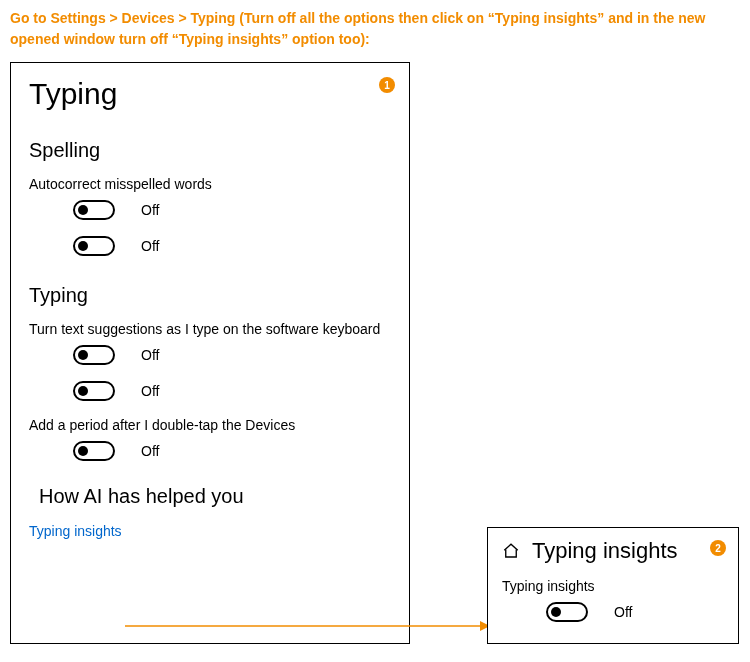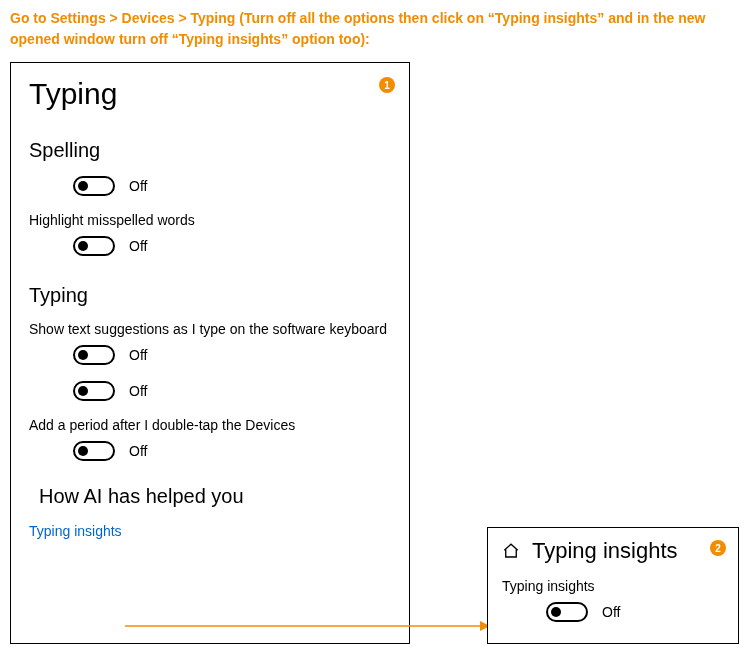--- a/index.html
+++ b/index.html
@@ -56,21 +56,21 @@
     }
     .setting-label {
       font-size: 14px;
       margin-bottom: 8px;
       display: block;
       color: #000;
     }
     .toggle-row {
       display: flex;
       align-items: center;
-      gap: 14px;
+      gap: 26px;
       padding-left: 44px;
     }
     .toggle {
       width: 42px;
       height: 20px;
       border: 2px solid #000;
       border-radius: 10px;
       position: relative;
       cursor: pointer;
       background: #fff;
@@ -146,42 +146,42 @@
 <div class="instruction">Go to Settings &gt; Devices &gt; Typing (Turn off all the options then click on “Typing insights” and in the new opened window turn off “Typing insights” option too):</div>
 
 <div class="panel panel-main">
   <span class="badge badge-1">1</span>
 
   <h1 class="page-title">Typing</h1>
 
   <h2 class="section-heading">Spelling</h2>
 
   <div class="setting">
-    <div class="toggle-row">
-      <div class="toggle">
-          <div class="toggle-knob"></div>
-        </div>
-      <span class="toggle-state">Off</span>
-    </div>
-  </div>
-
-  <div class="setting">
-    <span class="setting-label">Highlight misspelled words</span>
+    <span class="setting-label">Autocorrect misspelled words</span>
+    <div class="toggle-row">
+      <div class="toggle">
+          <div class="toggle-knob"></div>
+        </div>
+      <span class="toggle-state">Off</span>
+    </div>
+  </div>
+
+  <div class="setting">
     <div class="toggle-row">
       <div class="toggle">
           <div class="toggle-knob"></div>
         </div>
       <span class="toggle-state">Off</span>
     </div>
   </div>
 
   <h2 class="section-heading">Typing</h2>
 
   <div class="setting">
-    <span class="setting-label">Show text suggestions as I type on the software keyboard</span>
+    <span class="setting-label">Turn text suggestions as I type on the software keyboard</span>
     <div class="toggle-row">
       <div class="toggle">
           <div class="toggle-knob"></div>
         </div>
       <span class="toggle-state">Off</span>
     </div>
   </div>
 
   <div class="setting">
     <div class="toggle-row">

